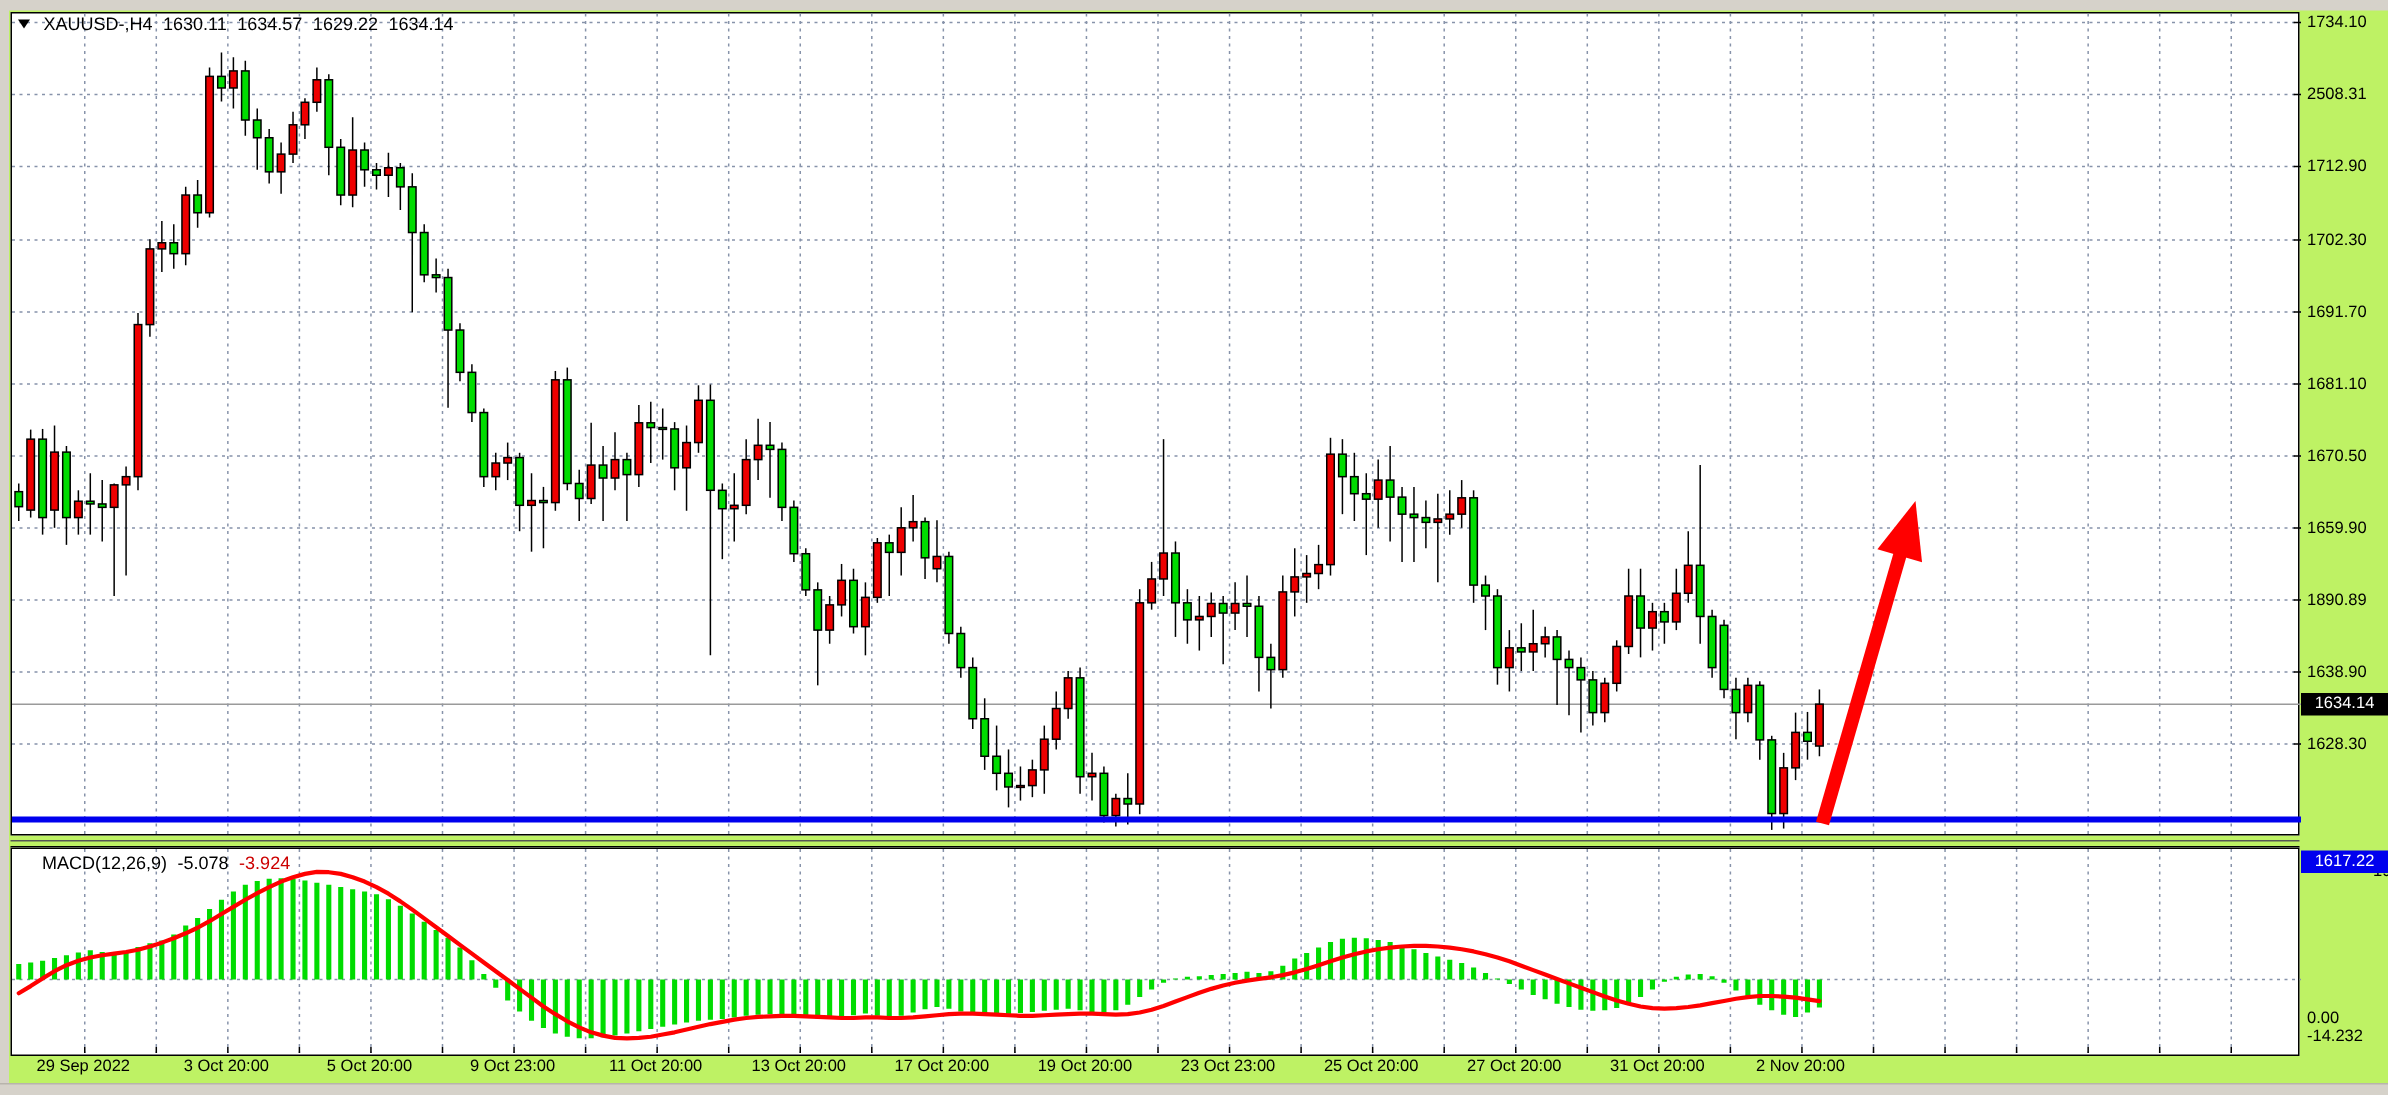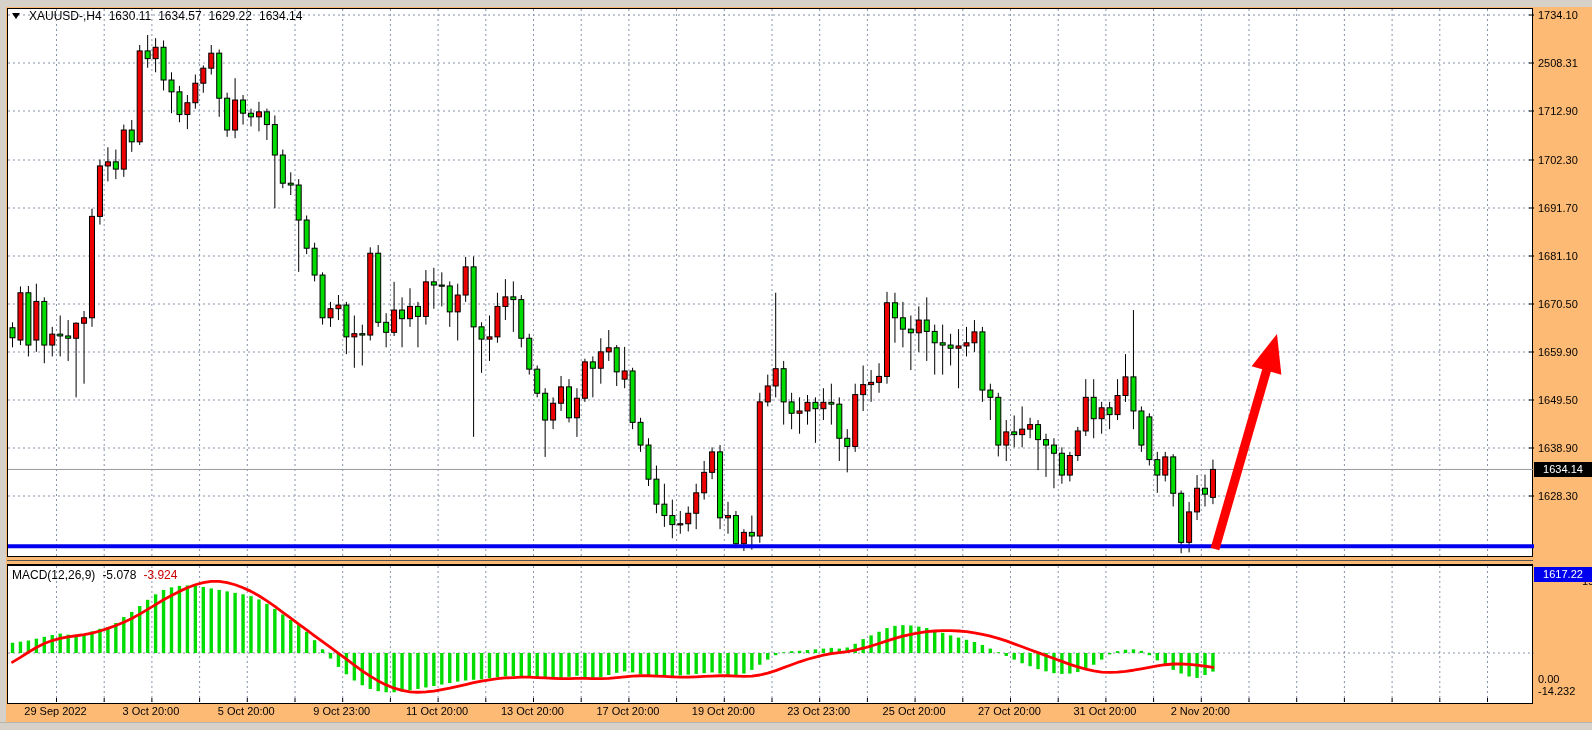--- a/index.html
+++ b/index.html
@@ -1,27 +1,27 @@
 <!DOCTYPE html>
 <html><head>
 <meta charset="utf-8">
 <style>
   html,body{margin:0;padding:0;background:#ffffff;font-family:"Liberation Sans",sans-serif;}
-  #stage{position:relative;width:1592px;height:730px;background:#fdba74;overflow:hidden;}
+  #stage{position:relative;width:1592px;height:730px;background:#bef264;overflow:hidden;}
   .chrome{position:absolute;background:#d6d2ca;}
   #chrome-top{left:0;top:0;width:1592px;height:7px;}
   #chrome-left{left:0;top:0;width:6px;height:730px;}
   #chrome-bottom{left:0;top:722px;width:1592px;height:8px;border-top:1px solid #b8b4ac;}
   #price-pane{position:absolute;left:7px;top:8px;width:1526px;height:549px;border:1px solid #000;box-sizing:border-box;background:#fff;}
   #splitter{position:absolute;left:7px;top:560px;width:1526px;height:3px;border-top:1px solid #555;border-bottom:1px solid #000;}
   #macd-pane{position:absolute;left:7px;top:565px;width:1526px;height:139px;border:1px solid #000;box-sizing:border-box;background:#fff;}
   svg{position:absolute;left:0;top:0;}
   #symbol-bar{position:absolute;left:12px;top:8px;height:15px;display:flex;align-items:center;gap:7px;color:#000;font-size:12px;white-space:nowrap;z-index:30;}
   #symbol-bar .tri{width:0;height:0;border-left:4.5px solid transparent;border-right:4.5px solid transparent;border-top:6px solid #000;margin-right:2px;}
-  #macd-label-bar{position:absolute;left:12px;top:568px;font-size:12px;color:#000;display:flex;gap:7px;z-index:30;white-space:nowrap;}
+  #macd-label-bar{position:absolute;left:28px;top:568px;font-size:12px;color:#000;display:flex;gap:7px;z-index:30;white-space:nowrap;}
   #macd-label-bar .sig{color:#cc0000;}
   .axis-label{position:absolute;left:1538px;font-size:11px;color:#000;white-space:nowrap;transform:translateY(-50%);}
   .badge{position:absolute;left:1534px;width:58px;height:15px;color:#fff;font-size:11px;line-height:15px;text-align:center;z-index:25;}
   #badge-current{top:462px;background:#000;}
   #badge-support{top:567px;background:#0000ee;}
   .date-label{position:absolute;top:705px;font-size:11px;color:#000;white-space:nowrap;transform:translateX(-50%);}
 </style>
 </head>
 <body>
 
@@ -641,21 +641,21 @@
 
   <div id="axis-labels">
       <div class="axis-label" style="top: 15px;">1734.10</div>
       <div class="axis-label" style="top: 63px;">2508.31</div>
       <div class="axis-label" style="top: 111px;">1712.90</div>
       <div class="axis-label" style="top: 160px;">1702.30</div>
       <div class="axis-label" style="top: 208px;">1691.70</div>
       <div class="axis-label" style="top: 256px;">1681.10</div>
       <div class="axis-label" style="top: 304px;">1670.50</div>
       <div class="axis-label" style="top: 352px;">1659.90</div>
-      <div class="axis-label" style="top: 400px;">1649.50</div>
+      <div class="axis-label" style="top: 400px;">1890.89</div>
       <div class="axis-label" style="top: 448px;">1638.90</div>
       <div class="axis-label" style="top: 496px;">1628.30</div>
       <div class="axis-label" style="top: 581px; margin-left: 44px;">19.559</div>
       <div class="axis-label" style="top: 655px; margin-top: 24px;">0.00</div>
       <div class="axis-label" style="top: 691px;">-14.232</div>
     </div>
   <div id="date-labels">
       <div class="date-label" style="left: 55.5px;">29 Sep 2022</div>
       <div class="date-label" style="left: 150.9px;">3 Oct 20:00</div>
       <div class="date-label" style="left: 246.3px;">5 Oct 20:00</div>

